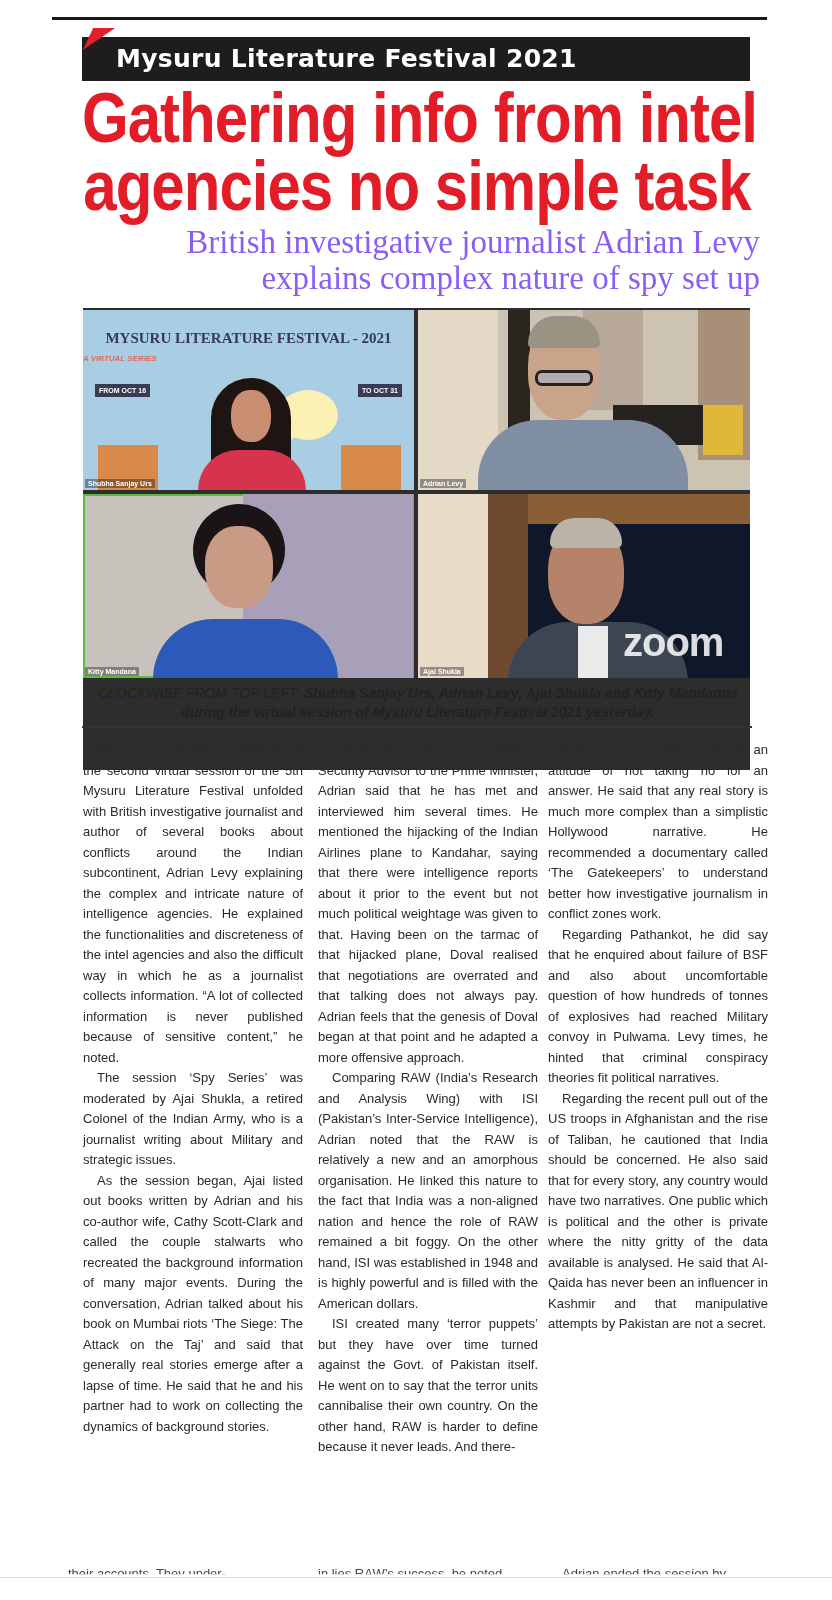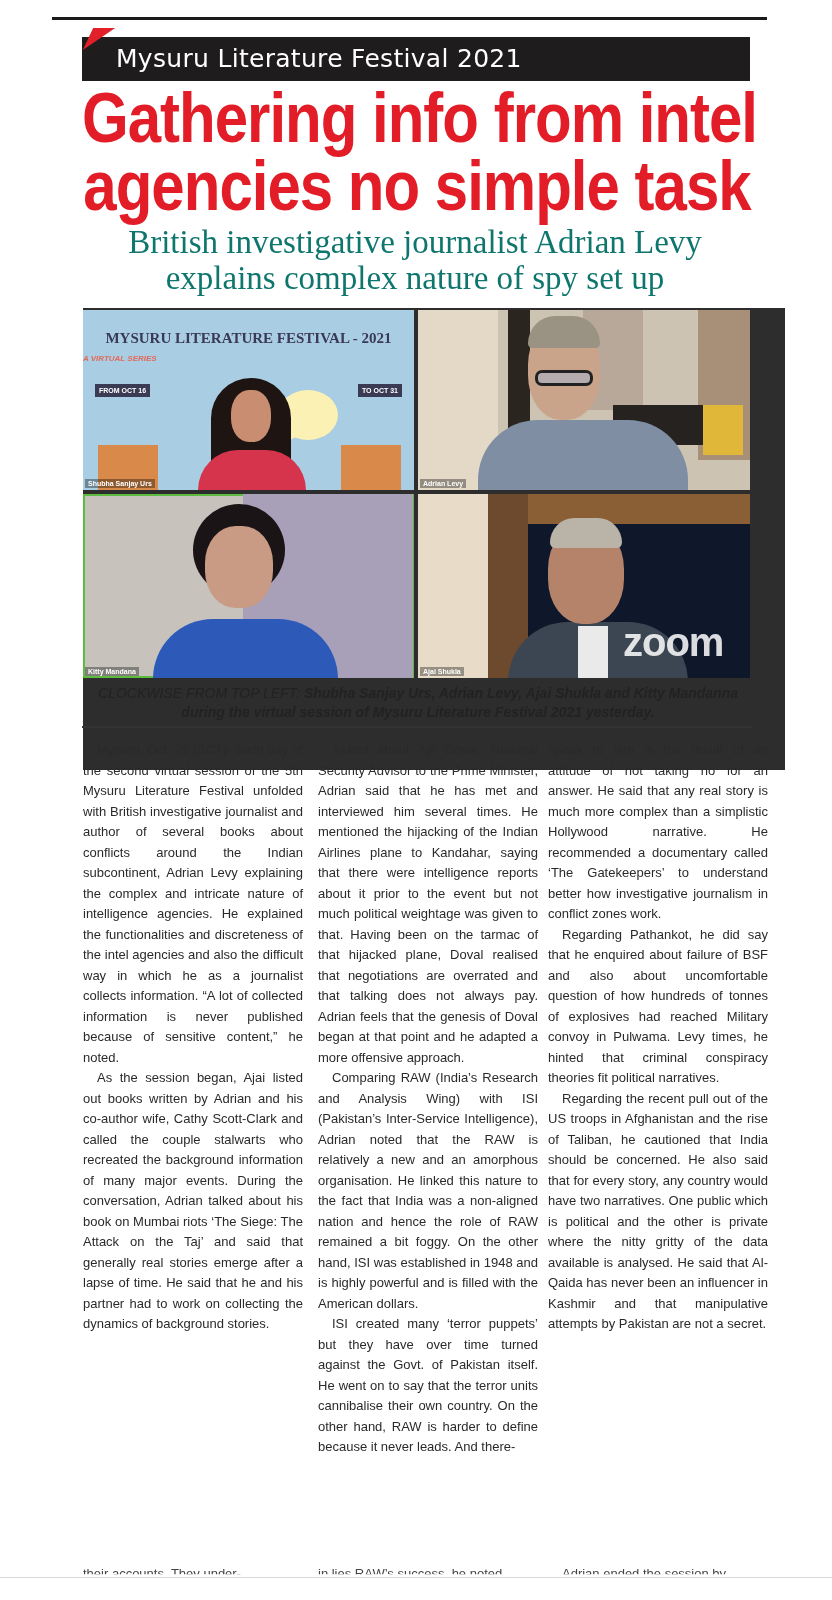--- a/index.html
+++ b/index.html
@@ -4,31 +4,31 @@
 <style>
   html, body { margin: 0; padding: 0; background: #ffffff; }
   body { width: 832px; height: 1600px; position: relative; overflow: hidden; font-family: "Liberation Sans", sans-serif; color: #222; }
 
   .top-rule { position: absolute; left: 52px; top: 17px; width: 715px; height: 3px; background: #1a1a1a; }
 
   .kicker { position: absolute; left: 82px; top: 37px; width: 668px; height: 44px; background: #1e1c1d; }
   .kicker-corner { position: absolute; left: 88px; top: 28px; width: 0; height: 0;
     border-top: 22px solid #e2202a; border-right: 22px solid transparent; transform: skewX(-25deg); }
   .kicker-text { position: absolute; left: 116px; top: 37px; height: 44px; line-height: 44px; color: #fff;
-    font-family: "DejaVu Sans", sans-serif; font-weight: normal; font-size: 25px; letter-spacing: 0.3px; }
+    font-family: "DejaVu Sans", sans-serif; font-weight: bold; font-size: 25px; letter-spacing: 0.3px; }
 
   .headline { position: absolute; left: 82px; top: 84px; width: 670px; text-align: center; color: #e31d27;
     font-family: "Liberation Sans", sans-serif; font-weight: bold; font-size: 60px; line-height: 58px;
     letter-spacing: -1px; transform: scaleY(1.18); transform-origin: top center; }
   .headline div { white-space: nowrap; }
 
-  .subhead { position: absolute; left: 70px; top: 224px; width: 690px; text-align: center;
-    font-family: "Liberation Serif", serif; font-size: 33px; line-height: 36px; color: #0f766e; }
+  .subhead { position: absolute; left: 70px; top: 224px; width: 690px; text-align: right;
+    font-family: "Liberation Serif", serif; font-size: 33px; line-height: 36px; color: #8b5cf6; }
 
-  .photo-grid { position: absolute; left: 83px; top: 308px; width: 667px; height: 462px; background: #2d2d2d; padding-left: 35px; }
+  .photo-grid { position: absolute; left: 83px; top: 308px; width: 667px; height: 462px; background: #2d2d2d; }
   .tile { position: absolute; overflow: hidden; }
   .tile-label { position: absolute; left: 2px; bottom: 2px; color: #fff; font-size: 7px; font-weight: bold;
     background: rgba(0,0,0,0.35); padding: 1px 3px; }
 
   .t1 { left: 0; top: 2px; width: 331px; height: 180px; background: #a9cde3; }
   .t1 .banner-title { position: absolute; left: 0; top: 20px; width: 331px; text-align: center;
     font-family: "Liberation Serif", serif; font-size: 15px; font-weight: bold; color: #3a3a56; }
   .t1 .banner-sub { position: absolute; left: 0; top: 44px; width: 331px; 
     font-size: 8px; font-style: italic; font-weight: bold; color: #e36a5a; }
   .t1 .date-box { position: absolute; top: 74px; background: #3b3a55; color: #fff; font-size: 7px; font-weight: bold; padding: 3px 4px; }
@@ -152,32 +152,33 @@
   <div>
     <span class="lead">CLOCKWISE FROM TOP LEFT:</span>
     <span class="names">Shubha Sanjay Urs, Adrian Levy, Ajai Shukla and Kitty Mandanna</span>
   </div>
   <div class="names">during the virtual session of Mysuru Literature Festival 2021 yesterday.</div>
 </div>
 <div class="caption-rule"></div>
 
 <div class="column col1">
   <p>Mysuru, Oct. 25 (BCT)- Sixth day of the second virtual session of the 5th Mysuru Literature Festival unfolded with British investigative journalist and author of several books about conflicts around the Indian subcontinent, Adrian Levy explaining the complex and intricate nature of intelligence agencies. He explained the functionalities and discreteness of the intel agencies and also the difficult way in which he as a journalist collects information. “A lot of collected information is never published because of sensitive content,” he noted.</p>
+  <p>The session ‘Spy Series’ was moderated by Ajai Shukla, a retired Colonel of the Indian Army, who is a journalist writing about Military and strategic issues.</p>
   <p>As the session began, Ajai listed out books written by Adrian and his co-author wife, Cathy Scott-Clark and called the couple stalwarts who recreated the background information of many major events. During the conversation, Adrian talked about his book on Mumbai riots ‘The Siege: The Attack on the Taj’ and said that generally real stories emerge after a lapse of time. He said that he and his partner had to work on collecting the dynamics of background stories.</p>
 </div>
 
 <div class="column col2">
   <p>Asked about Ajit Doval, National Security Advisor to the Prime Minister, Adrian said that he has met and interviewed him several times. He mentioned the hijacking of the Indian Airlines plane to Kandahar, saying that there were intelligence reports about it prior to the event but not much political weightage was given to that. Having been on the tarmac of that hijacked plane, Doval realised that negotiations are overrated and that talking does not always pay. Adrian feels that the genesis of Doval began at that point and he adapted a more offensive approach.</p>
   <p>Comparing RAW (India’s Research and Analysis Wing) with ISI (Pakistan’s Inter-Service Intelligence), Adrian noted that the RAW is relatively a new and an amorphous organisation. He linked this nature to the fact that India was a non-aligned nation and hence the role of RAW remained a bit foggy. On the other hand, ISI was established in 1948 and is highly powerful and is filled with the American dollars.</p>
   <p>ISI created many ‘terror puppets’ but they have over time turned against the Govt. of Pakistan itself. He went on to say that the terror units cannibalise their own country. On the other hand, RAW is harder to define because it never leads. And there-</p>
 </div>
 
 <div class="column col3">
   <p style="text-indent:0">speak to him is the result of an attitude of not taking no for an answer. He said that any real story is much more complex than a simplistic Hollywood narrative. He recommended a documentary called ‘The Gatekeepers’ to understand better how investigative journalism in conflict zones work.</p>
   <p>Regarding Pathankot, he did say that he enquired about failure of BSF and also about uncomfortable question of how hundreds of tonnes of explosives had reached Military convoy in Pulwama. Levy times, he hinted that criminal conspiracy theories fit political narratives.</p>
   <p>Regarding the recent pull out of the US troops in Afghanistan and the rise of Taliban, he cautioned that India should be concerned. He also said that for every story, any country would have two narratives. One public which is political and the other is private where the nitty gritty of the data available is analysed. He said that Al-Qaida has never been an influencer in Kashmir and that manipulative attempts by Pakistan are not a secret.</p>
 </div>
 
 <div class="fade-bottom"></div>
-<div class="cut-text" style="left:83px;text-decoration:underline;">their accounts. They under-</div>
+<div class="cut-text" style="left:68px;text-decoration:underline;">their accounts. They under-</div>
 <div class="cut-text" style="left:318px;text-decoration:underline;">in lies RAW’s success, he noted.</div>
 <div class="cut-text" style="left:562px;">Adrian ended the session by</div>
 <div class="cut-line"></div>
 
 </body></html>

